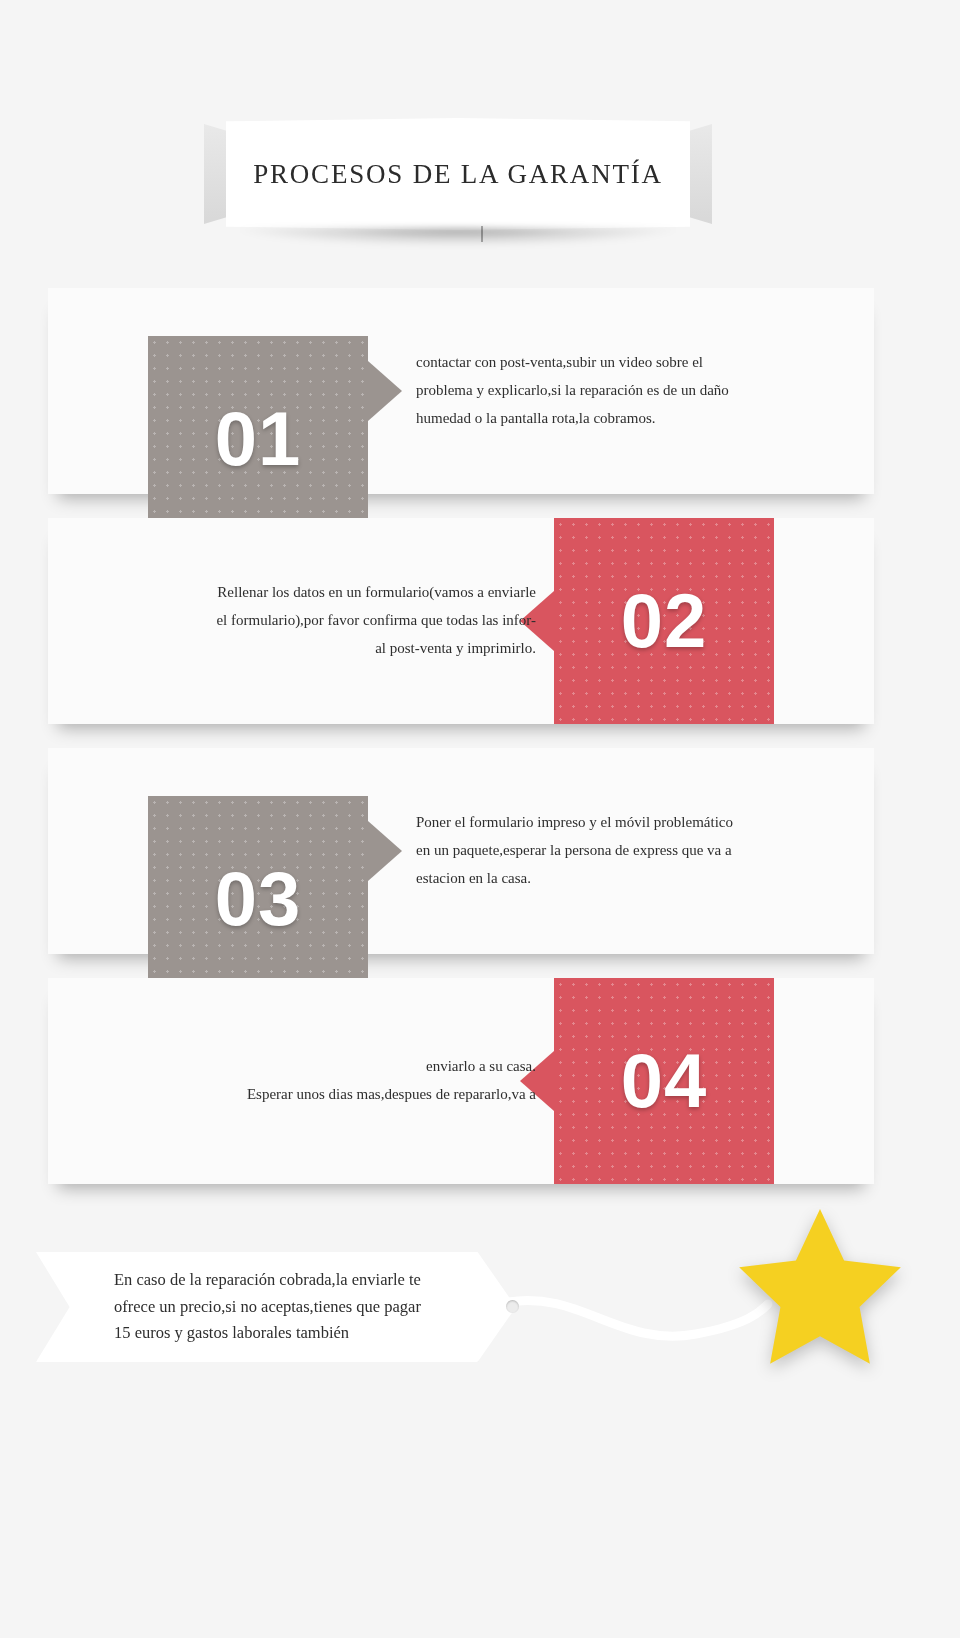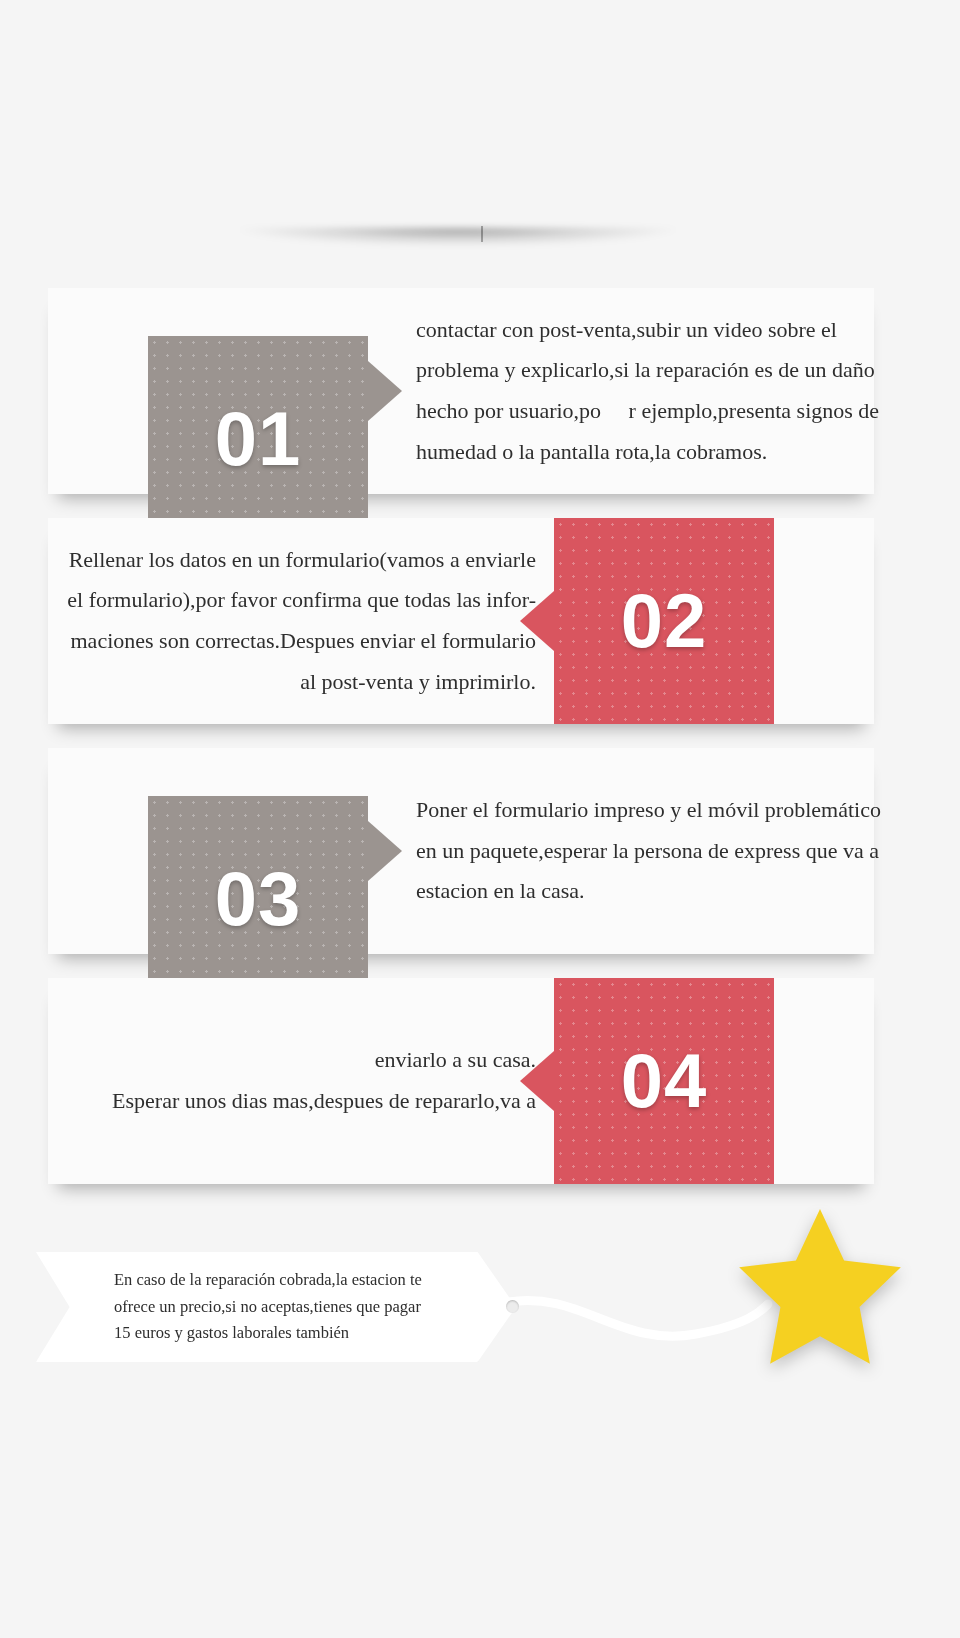--- a/index.html
+++ b/index.html
@@ -123,21 +123,21 @@
     clip-path: polygon(100% 0, 0 50%, 100% 100%);
   }
 
   .step-text {
     position: absolute;
     top: 0;
     height: 206px;
     display: flex;
     flex-direction: column;
     justify-content: center;
-    font-size: 22px;
+    font-size: 15px;
     line-height: 1.85;
     color: #2e2e2e;
   }
   .step-text.to-right { left: 368px; width: 470px; text-align: left; }
   .step-text.to-left  { left: 18px;  width: 470px; text-align: right; }
 
   
   .bottom-area { position: absolute; left: 0; top: 1196px; width: 960px; height: 210px; }
 
   .tag {
@@ -183,45 +183,50 @@
     width: 172px;
     height: 168px;
     filter: drop-shadow(0 6px 8px rgba(0,0,0,0.22));
   }
 </style>
 </head>
 <body style="background: rgb(245, 245, 245);">
 
 <div class="canvas">
 
+  <div class="title-wrap">
+    <div class="title-ribbon-left"></div>
+    <div class="title-ribbon-right"></div>
+    <div class="title-plate">
+      <span class="title-text">PROCESOS DE LA GARANTÍA</span>
+    </div>
+  </div>
   <div class="title-shadow"></div>
   <div class="title-notch"></div>
 
   <div class="step step-1">
     <div class="badge left" style="background-color: rgb(155, 148, 144);">
       <span class="num">01</span>
     </div>
     <div class="arrow point-right" style="background-color: rgb(155, 148, 144);"></div>
     <div class="step-text to-right">
       <span>contactar con post-venta,subir un video sobre el</span>
       <span>problema y explicarlo,si la reparación es de un daño</span>
-      <span>hecho por usuario,po&nbsp;&nbsp;&nbsp;&nbsp;&nbsp;r ejemplo,presenta signos de</span>
       <span>humedad o la pantalla rota,la cobramos.</span>
     </div>
   </div>
 
   <div class="step step-2">
     <div class="badge right" style="background-color: rgb(217, 85, 95);">
       <span class="num">02</span>
     </div>
     <div class="arrow point-left" style="background-color: rgb(217, 85, 95);"></div>
     <div class="step-text to-left">
       <span>Rellenar los datos en un formulario(vamos a enviarle</span>
       <span>el formulario),por favor confirma que todas las infor-</span>
-      <span>maciones son correctas.Despues enviar el formulario</span>
       <span>al post-venta y imprimirlo.</span>
     </div>
   </div>
 
   <div class="step step-3">
     <div class="badge left" style="background-color: rgb(155, 148, 144);">
       <span class="num">03</span>
     </div>
     <div class="arrow point-right" style="background-color: rgb(155, 148, 144);"></div>
     <div class="step-text to-right">
@@ -242,21 +247,21 @@
     </div>
   </div>
 
   <div class="bottom-area">
     <svg class="tag-string" viewBox="0 0 300 110">
       <path d="M8 32 C 80 20, 120 78, 196 64 C 250 54, 262 40, 268 34" fill="none" stroke="#ffffff" stroke-width="9" stroke-linecap="round"></path>
     </svg>
 
     <div class="tag">
       <div class="tag-text">
-        <div>En caso de la reparación cobrada,la estacion te</div>
+        <div>En caso de la reparación cobrada,la enviarle te</div>
         <div>ofrece un precio,si no aceptas,tienes que pagar</div>
         <div>15 euros y gastos laborales también</div>
       </div>
     </div>
     <div class="tag-hole"></div>
 
     <svg class="star" viewBox="0 0 100 96">
       <path d="M50 2 L64 32 L97 36 L73 59 L79 92 L50 76 L21 92 L27 59 L3 36 L36 32 Z" fill="#f5d021"></path>
     </svg>
   </div>

